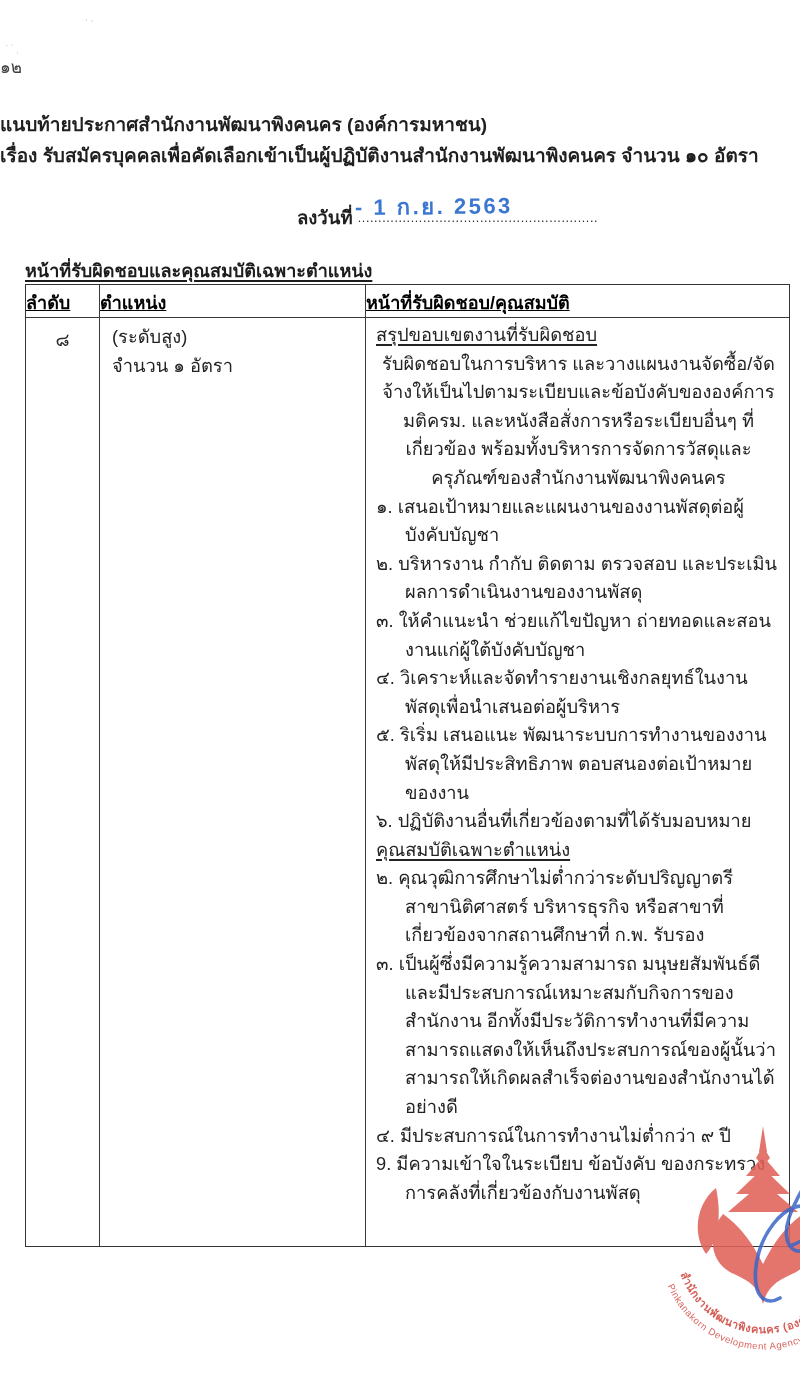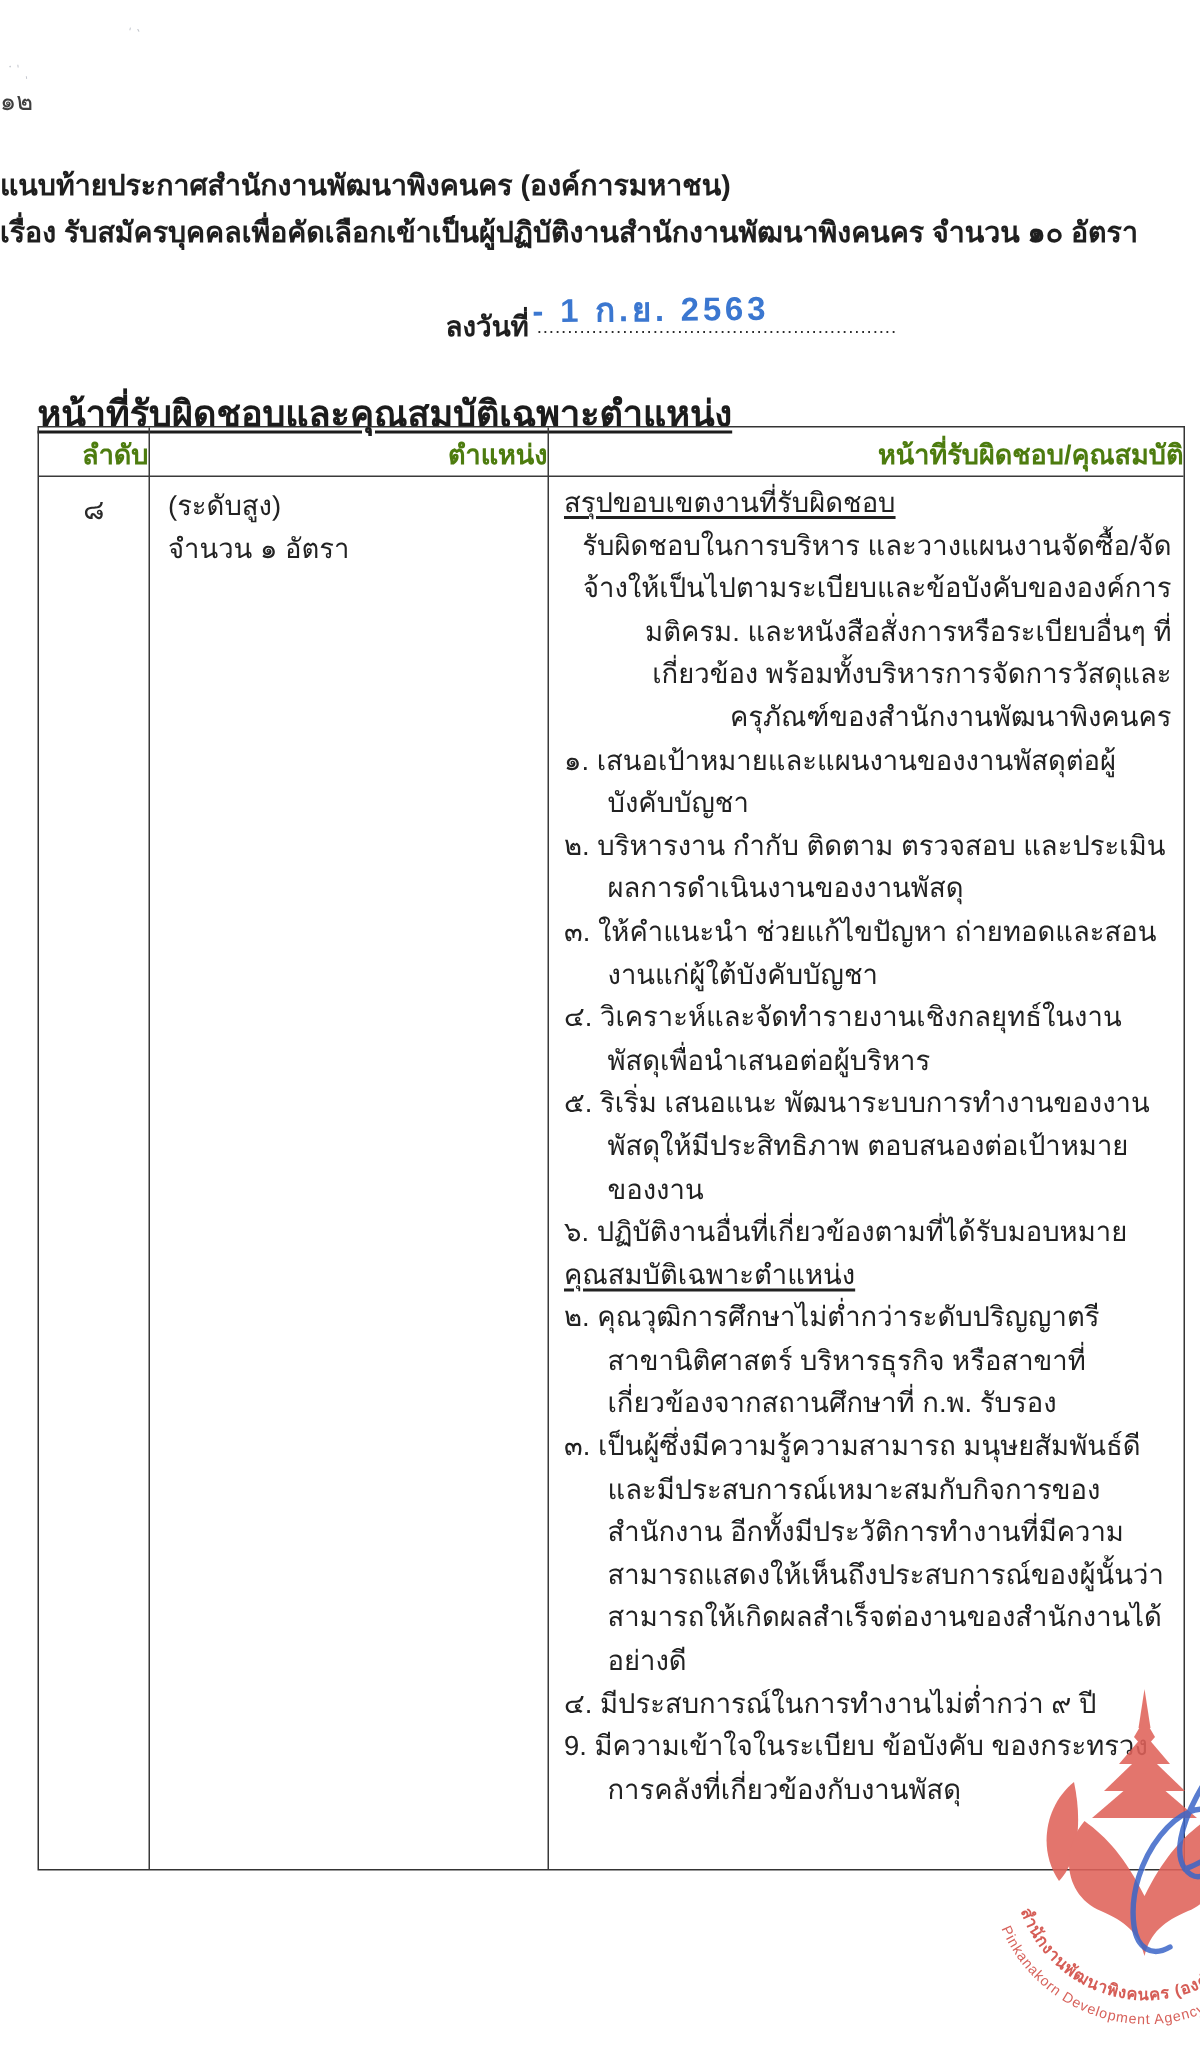--- a/index.html
+++ b/index.html
@@ -40,57 +40,57 @@
   }
   .date-stamp {
     position:absolute; left:58px; top:-14px;
     color:#3b77d0; font-size:22px; font-weight:bold;
     letter-spacing:2.5px; transform:rotate(-0.6deg);
     white-space:nowrap;
   }
 
   .section-heading {
     position:absolute; top:256px; left:25px;
-    font-size:24px; font-weight:bold; color:#1c1c1c;
+    font-size:18px; font-weight:bold; color:#1c1c1c;
     text-decoration:underline;
     text-decoration-thickness:1.6px;
     text-underline-offset:3px;
   }
 
   
   .tbl {
     position:absolute; top:284px; left:25px;
     width:765px; height:963px;
     border:1.5px solid #343434;
     display:grid;
     grid-template-columns:74px 266px 1fr;
     grid-template-rows:33px 1fr;
     box-sizing:border-box;
     font-size:18.3px;
   }
   .cell { box-sizing:border-box; }
   .v-border { border-right:1.4px solid #3a3a3a; }
   .hdr {
     border-bottom:1.4px solid #3a3a3a;
-    font-weight:bold; text-align:right;
-    padding-top:3px; font-size:18px; color:#4d7c0f;
+    font-weight:bold; text-align:left;
+    padding-top:3px; font-size:18px; color:#000000;text-decoration:underline;
   }
   .col-order { text-align:center; padding-top:7px; color:#2a2a2a; }
   .col-position { padding:5px 6px 0 12px; line-height:28.6px; color:#222; }
   .col-duty { padding:3px 8px 0 10px; line-height:28.6px; color:#222; }
 
   .blk { margin:0; }
   .blk-heading {
     font-weight:normal;
     text-decoration:underline;
     text-decoration-thickness:1.5px;
     text-underline-offset:3px;
   }
   .blk-item { padding-left:29px; text-indent:-29px; }
-  .blk-para { text-align:right; }
+  .blk-para { text-align:center; }
 
   
   .seal-wrap {
     position:absolute; left:638px; top:1122px;
     width:260px; height:250px;
     pointer-events:none;
   }
   .seal-wrap svg { display:block; }
 </style>
 </head>

